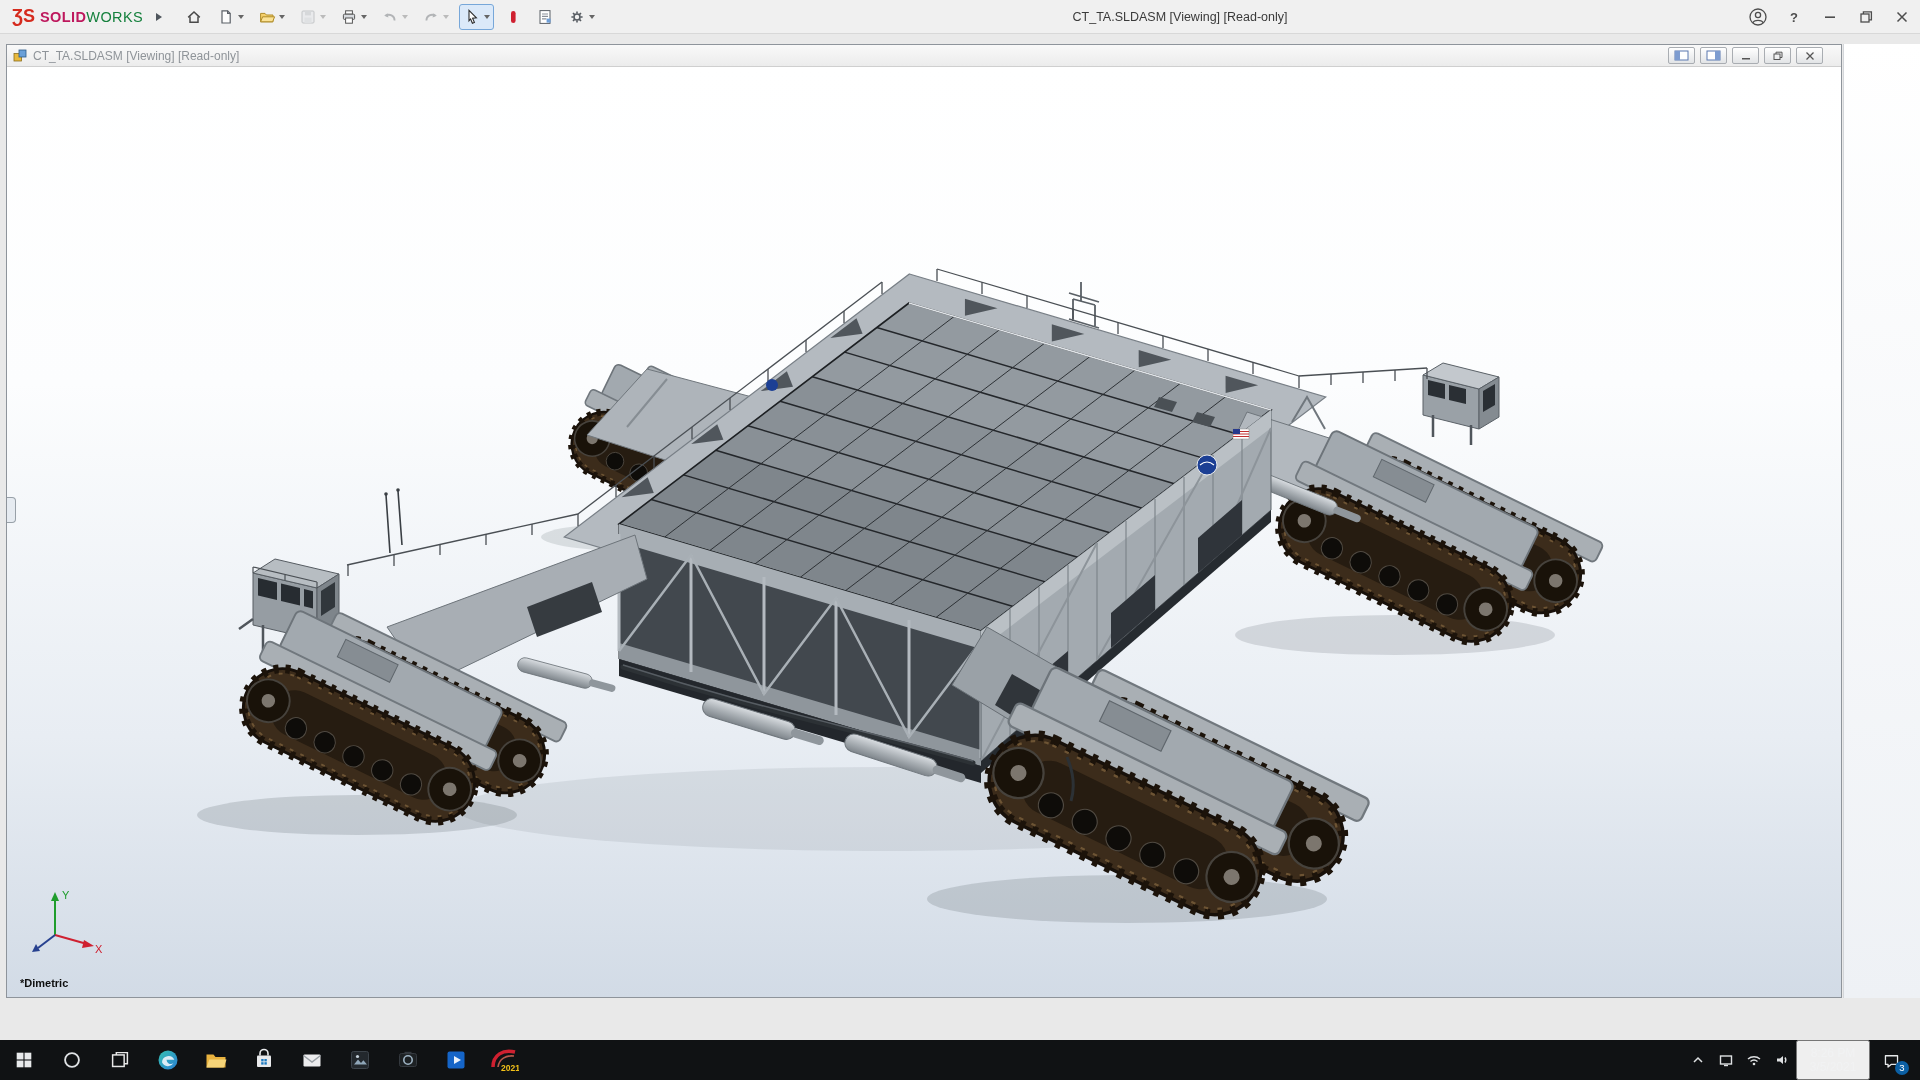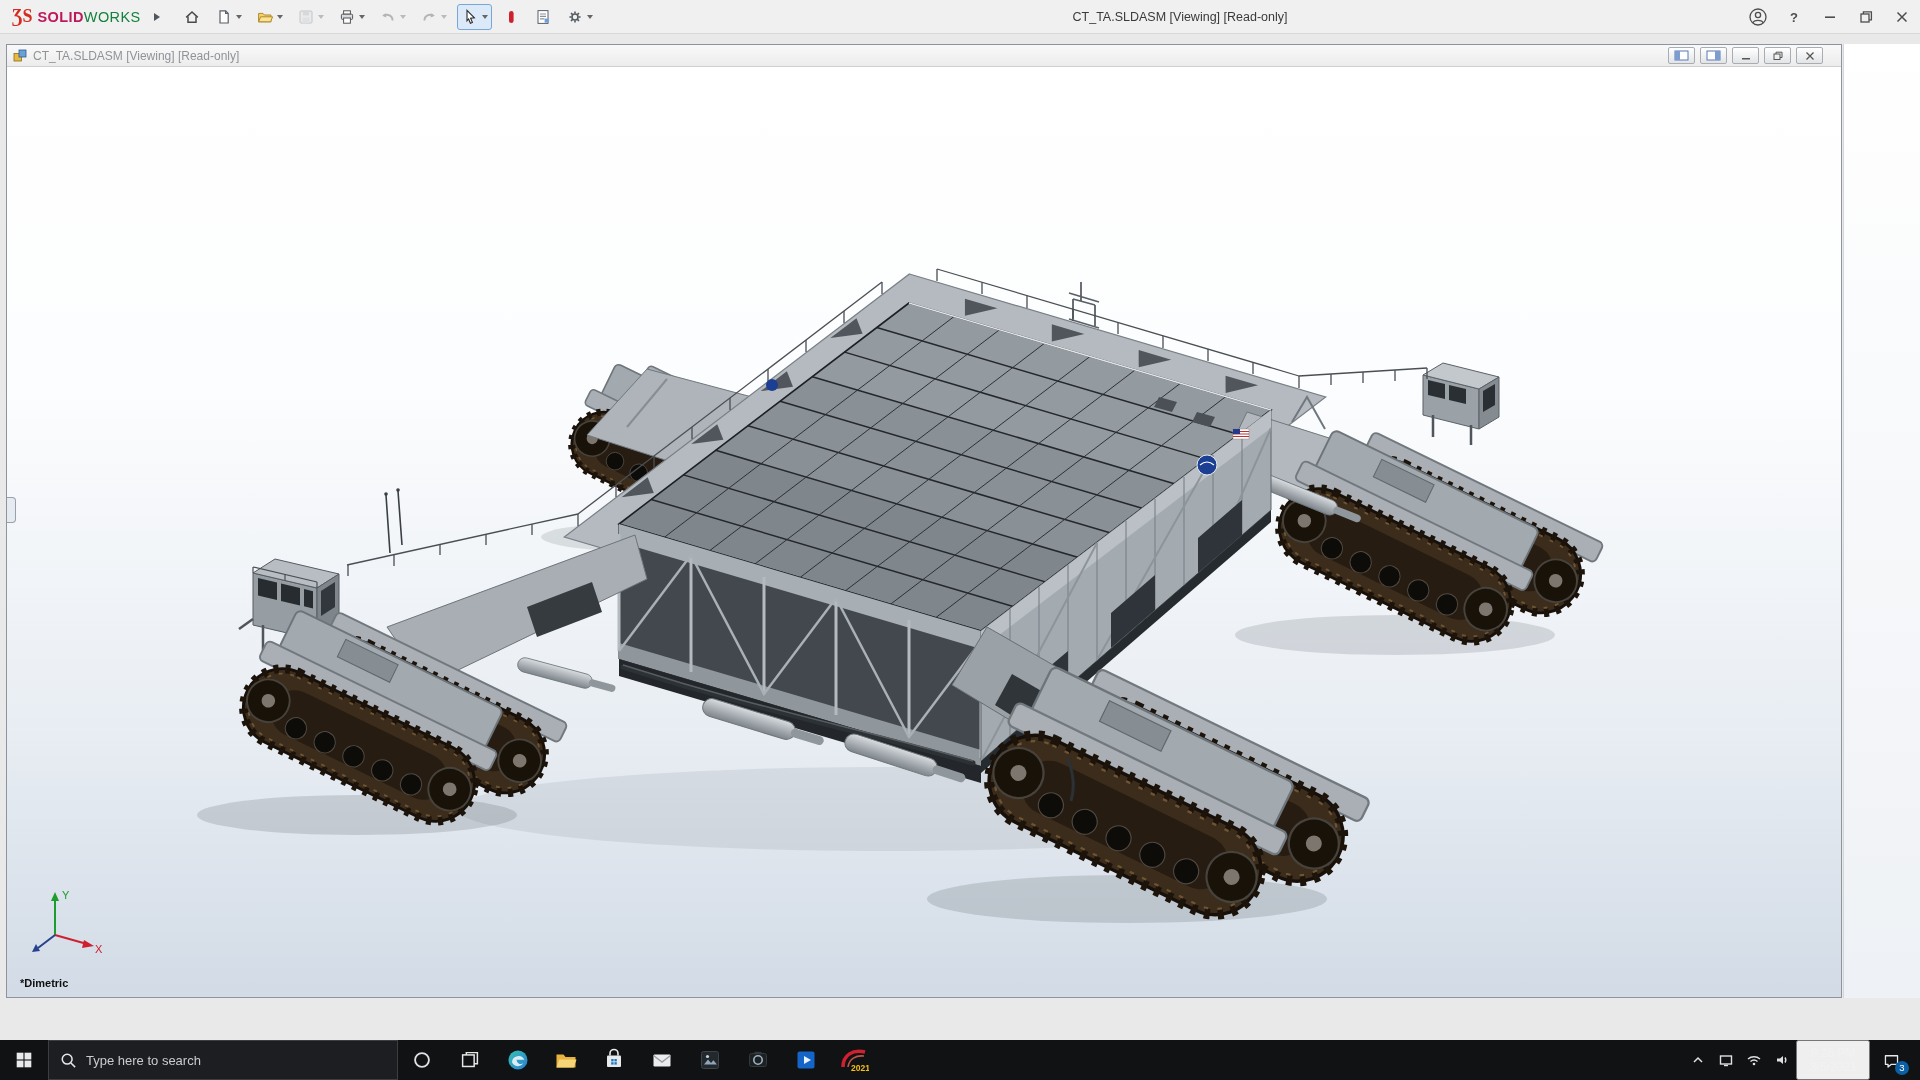--- a/index.html
+++ b/index.html
@@ -1,21 +1,21 @@
 <!DOCTYPE html>
 <html><head>
 <meta charset="utf-8">
 <style>
 *{margin:0;padding:0;box-sizing:border-box}
 html,body{width:1920px;height:1080px;overflow:hidden;background:#e9e9e9;font-family:"Liberation Sans","DejaVu Sans",sans-serif}
 svg{display:block}
 
 .titlebar{position:absolute;left:0;top:0;right:0;height:34px;background:#f0f0f0;border-bottom:1px solid #d8d8d8;display:flex;align-items:center;padding:0 4px;z-index:30}
 .brand{display:flex;align-items:baseline;gap:5px;padding:0 8px;white-space:nowrap}
-.brand-mark{font-weight:bold;font-size:18px;color:#d52b1e;font-family:Liberation Serif, serif}
+.brand-mark{font-weight:bold;font-size:18px;color:#d52b1e;font-family:Liberation Sans, sans-serif}
 .brand-bold{font-weight:bold;font-size:14.5px;letter-spacing:.4px;color:#be185d}
 .brand-light{font-weight:normal;font-size:14.5px;letter-spacing:.4px;color:#15803d}
 .menu-expand{width:16px;height:22px;display:flex;align-items:center;justify-content:center;background:none;border:none}
 .menu-expand .tri{width:0;height:0;border-top:4.5px solid transparent;border-bottom:4.5px solid transparent;border-left:6px solid #4f565d}
 .tb{display:flex;align-items:center;margin-left:14px;gap:6px}
 .tb-btn{display:flex;align-items:center;height:26px;padding:0 3px;border:1px solid transparent;border-radius:3px;background:none}
 .tb-btn.disabled{opacity:.38}
 .tb-btn.active{background:#dbe9f9;border-color:#77a7d9}
 .caret{width:0;height:0;border-left:3.5px solid transparent;border-right:3.5px solid transparent;border-top:4px solid #666;margin-left:3px}
 .app-title{position:absolute;left:990px;width:380px;top:0;line-height:34px;text-align:center;font-size:12.5px;color:#3a3a3a}
@@ -416,27 +416,20 @@
   <button class="tb-app">
     <svg width="20" height="20" viewBox="0 0 26 26">
         <g fill="#e8eaec">
           <rect x="3.5" y="3.5" width="8.8" height="8.8"></rect>
           <rect x="13.7" y="3.5" width="8.8" height="8.8"></rect>
           <rect x="3.5" y="13.7" width="8.8" height="8.8"></rect>
           <rect x="13.7" y="13.7" width="8.8" height="8.8"></rect>
         </g>
       </svg>
   </button>
-  <div class="search">
-    <svg width="17" height="17" viewBox="0 0 18 18">
-        <circle cx="7.6" cy="7.6" r="5.2" fill="none" stroke="#e6e6e6" stroke-width="1.6"></circle>
-        <line x1="11.6" y1="11.6" x2="16" y2="16" stroke="#e6e6e6" stroke-width="1.6"></line>
-      </svg>
-    <span>Type here to search</span>
-  </div>
   <button class="tb-app">
     <svg width="24" height="24" viewBox="0 0 26 26">
         <circle cx="13" cy="13" r="7.5" fill="none" stroke="#dfe2e5" stroke-width="2"></circle>
       </svg>
   </button>
   <button class="tb-app">
     <svg width="24" height="24" viewBox="0 0 26 26">
         <rect x="5" y="7.5" width="12.5" height="12.5" fill="none" stroke="#e8e8e8" stroke-width="1.6"></rect>
         <path d="M9 7.5 V5 H21 V17 H17.5" fill="none" stroke="#e8e8e8" stroke-width="1.6"></path>
       </svg>

